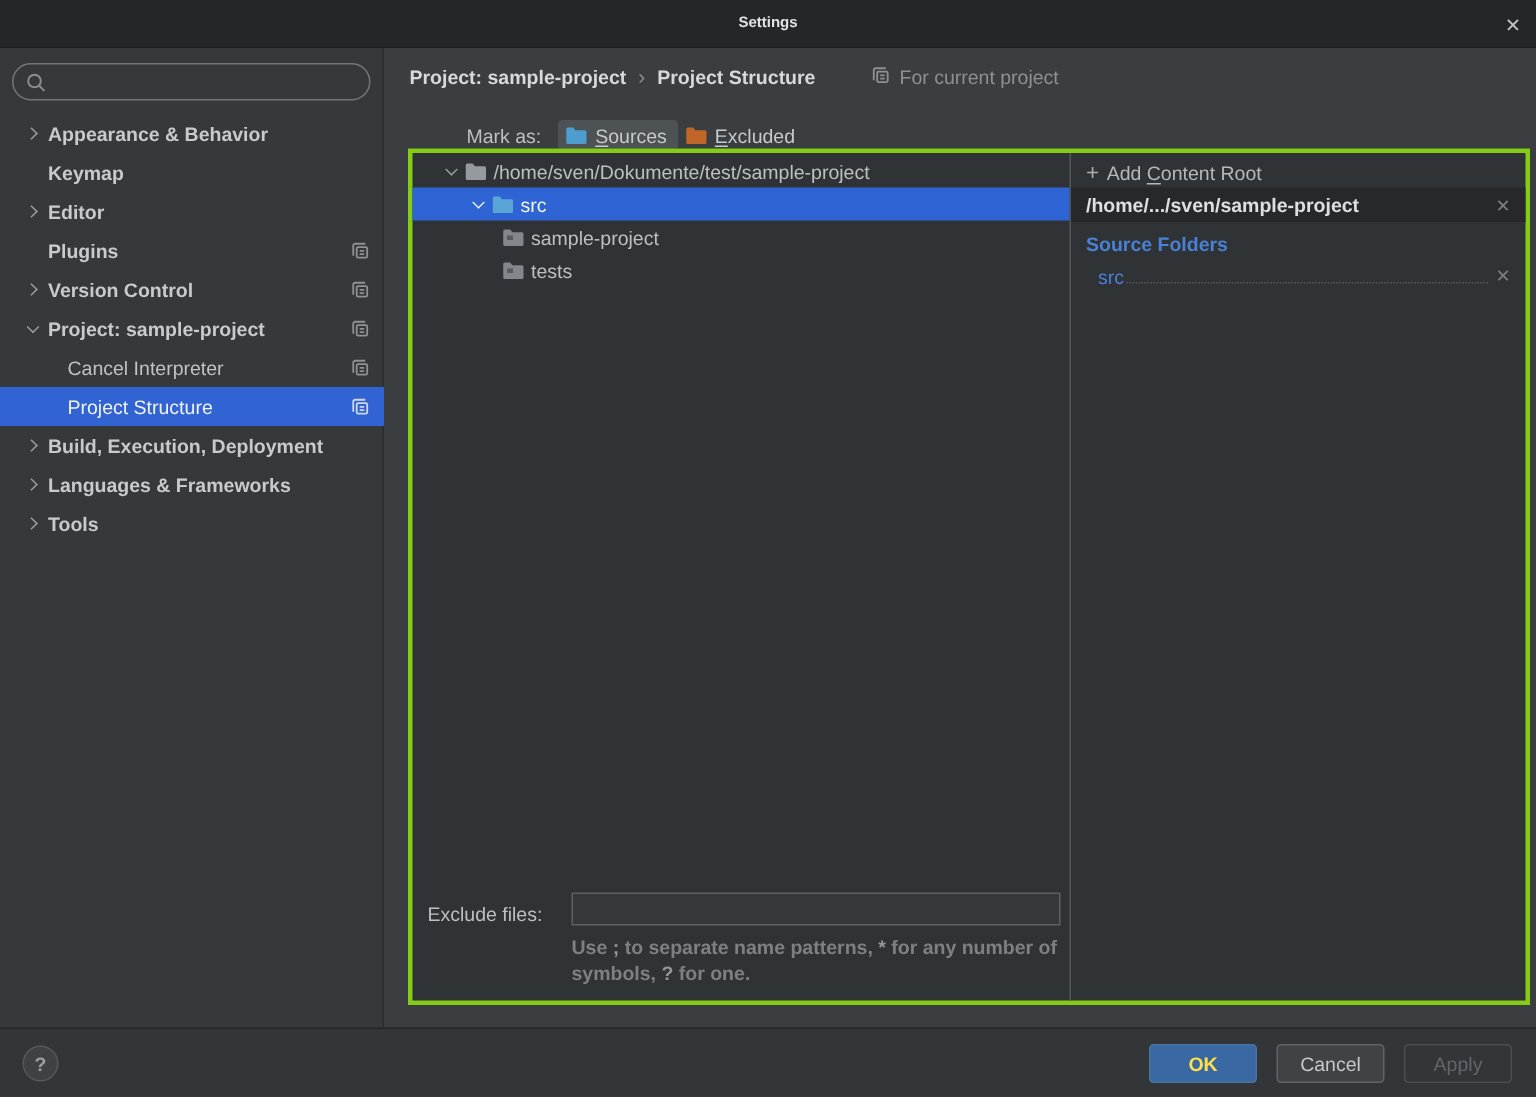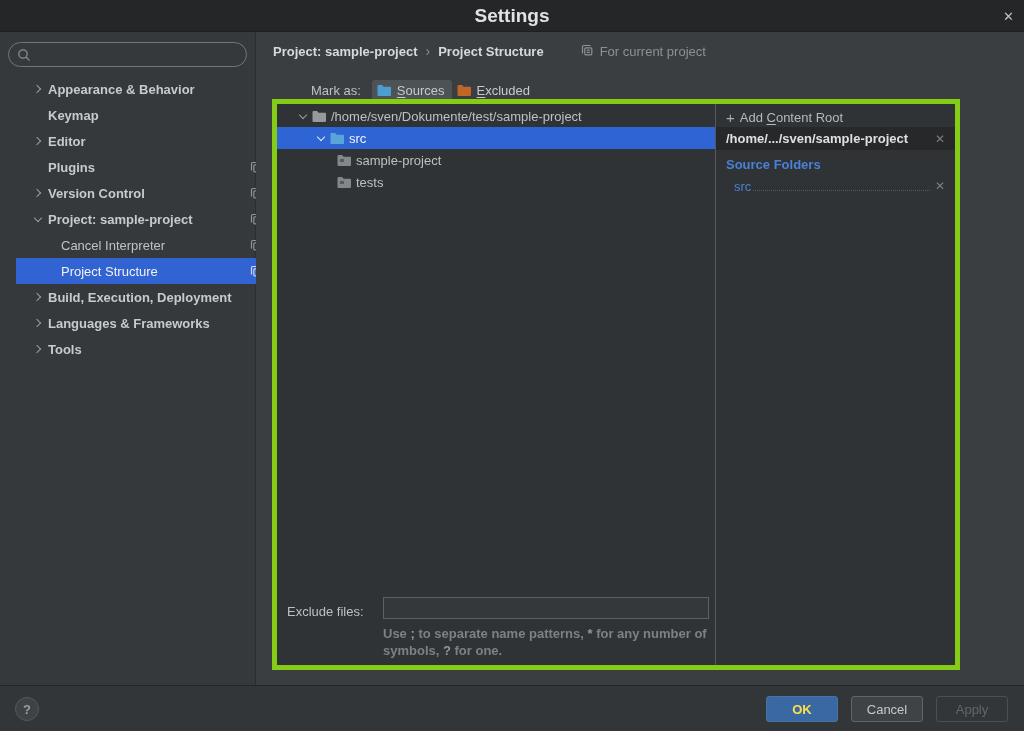--- a/index.html
+++ b/index.html
@@ -3,32 +3,32 @@
 <meta charset="utf-8">
 <style>
   * { box-sizing: border-box; margin: 0; padding: 0; }
   html,body { width:1024px; height:731px; }
   body { font-family: "Liberation Sans", sans-serif; font-size:13px; background:#3b3e41; overflow:hidden; }
   .app { position:relative; width:1024px; height:731px; background:#3b3e41; color:#bdc1c4; }
 
   
   .titlebar { position:absolute; top:0; left:0; width:1024px; height:32px; background:#242628;
               border-bottom:1px solid #1d1f20; display:flex; align-items:center; justify-content:center; }
-  .titlebar .title { font-weight:bold; color:#e0e2e4; font-size:19px; }
+  .titlebar .title { font-weight:bold; color:#e0e2e4; font-size:10px; }
   .titlebar .close { position:absolute; right:10px; top:0; height:32px; display:flex; align-items:center;
                      color:#c0c3c5; font-size:13px; cursor:default; }
 
   
   .sidebar { position:absolute; top:32px; left:0; width:256px; height:653px; background:#35393c;
              border-right:1px solid #2b2d2f; }
   .search { position:absolute; top:10px; left:8px; width:239px; height:25px; border:1px solid #71767a;
             border-radius:13px; display:flex; align-items:center; padding:0 8px; background:transparent; }
   .search input { flex:1; background:transparent; border:none; outline:none; color:#d0d3d5;
                   font-family:"Liberation Sans",sans-serif; font-size:13px; margin-left:6px; min-width:0; }
-  .nav { position:absolute; top:44px; left:16px; width:256px; }
+  .nav { position:absolute; top:44px; left:0; width:256px; }
   .nav-item { height:26px; display:flex; align-items:center; padding-left:14px; cursor:default; position:relative; }
   .nav-item .chev { width:18px; height:14px; position:relative; flex:none; }
   .nav-item .label { color:#bfc3c6; }
   .nav-item.bold .label { font-weight:bold; color:#c7cbce; }
   .nav-item.child { padding-left:27px; }
   .nav-item.selected { background:#3164d2; }
   .nav-item.selected .label { color:#f0f2f4; }
   .nav-item .proj-badge { position:absolute; right:9px; top:6px; color:#8e9295; }
   .nav-item.selected .proj-badge { color:#cdd6ea; }
 
@@ -47,22 +47,22 @@
   .bc-badge { display:flex; align-items:center; gap:6px; color:#8d9194; margin-left:28px; }
 
   .markas { position:absolute; top:46px; left:27px; height:24px; display:flex; align-items:center;margin-left:28px; }
   .markas .mk-label { color:#bcc0c3; margin-right:11px; }
   .mk-chip { display:flex; align-items:center; gap:5px; padding:3px 7px 3px 5px; border-radius:3px; cursor:default;text-align:right; }
   .mk-chip.on { background:#4d5254; }
   .mk-chip .mk-text { color:#c6cacd; }
   .mk-chip u { text-underline-offset:2px; }
 
   
-  .panels { position:absolute; top:67px; left:16px; width:688px; height:571px;
-            border:5px solid #84cc16; background:#2f3335; display:flex; }
+  .panels { position:absolute; top:67px; left:16px; width:748px; height:571px;
+            border:3px solid #84cc16; background:#2f3335; display:flex; }
   .tree-panel { position:relative; width:439px; height:100%; border-right:1px solid #54585b; }
   .right-panel { position:relative; flex:1; height:100%; }
 
   .tree-row { position:absolute; left:0; width:100%; height:22px; display:flex; align-items:center; cursor:default; }
   .tree-row .chev { width:17px; height:14px; flex:none; position:relative; }
   .tree-row .flabel { margin-left:4px; color:#bcc0c3; white-space:nowrap; }
   .tree-row.selected { background:#2e64d3; }
   .tree-row.selected .flabel { color:#f2f4f6; }
   .findent1 { padding-left:18px; }
   .folder-svg { flex:none; }

